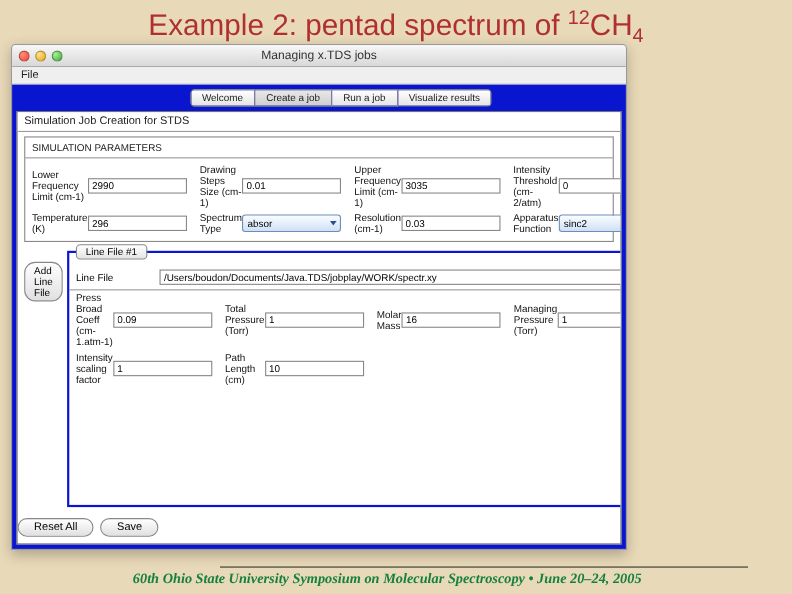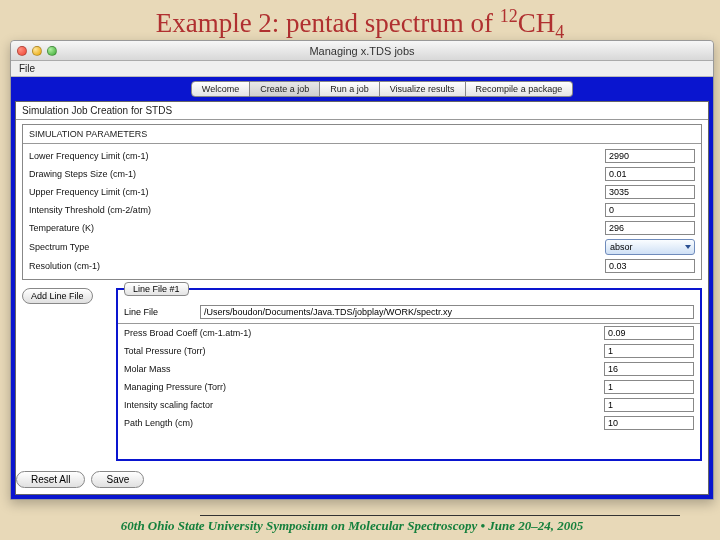--- a/index.html
+++ b/index.html
@@ -6,31 +6,31 @@
   body {
     width: 720px; height: 540px;
     background: #e8d9b8;
     font-family: "Lucida Grande", Arial, sans-serif;
     font-size: 9px;
     overflow: hidden;
     position: relative;
   }
   .slide-title {
     text-align: center;
-    font-family: Liberation Serif, serif;
+    font-family: Liberation Sans, sans-serif;
     font-size: 27px;
     color: #b03030;
     padding: 6px 0 2px 0;
   }
   .slide-title sup { font-size: 18px; }
   .slide-title sub { font-size: 18px; }
   .window {
     position: absolute;
     left: 10px; top: 40px;
-    width: 704px; height: 460px;
+    width: 560px; height: 460px;
     background: #ececec;
     border: 1px solid #999;
     border-radius: 4px 4px 0 0;
     box-shadow: 0 4px 12px rgba(0,0,0,.25);
     display: flex; flex-direction: column;
   }
   .titlebar {
     height: 20px;
     background: linear-gradient(#f7f7f7,#d8d8d8);
     border-bottom: 1px solid #aaa;
@@ -91,21 +91,21 @@
   .group {
     border: 1px solid #888;
     margin: 4px 6px;
     padding: 2px 0 4px 0;
     background:#fff;
   }
   .group-head {
     font-size: 9px; padding: 2px 6px 4px 6px; color: #222;
     border-bottom: 1px solid #999; margin-bottom: 3px;
   }
-  .rows { display: grid; grid-template-columns: 1fr; }
+  .rows { display: grid; grid-template-columns: 1fr 1fr 1fr 1fr; }
   .row {
     display: flex; align-items: center;
     padding: 2px 6px;
   }
   .row .label { flex: 1; font-size: 9px; color: #111; }
   .row .field {
     width: 90px; height: 14px;
     border: 1px solid #888;
     font-size: 9px; padding: 0 3px;
     background: #fff;
@@ -126,20 +126,21 @@
   }
   .cols {
     display: flex; gap: 4px; margin: 4px 6px; flex: 1;
   }
   .leftcol { width: 90px; }
   .addbtn {
     background: linear-gradient(#ffffff,#e0e0e0);
     border: 1px solid #888; border-radius: 10px;
     padding: 2px 8px; font-size: 9px;
     display: inline-block;
+    margin-top: 10px;
   }
   .rightcol { flex: 1; border: 2px solid #0A15CF; background:#fff; }
   .subtab {
     display:inline-block; background: linear-gradient(#fff,#e4e4e4);
     border: 1px solid #888; border-radius: 4px; padding: 1px 8px;
     font-size: 9px; margin-bottom: -1px; position: relative; top: -8px; left: 6px;
   }
   .pathline {
     display:flex; align-items:center; padding: 2px 6px 4px 6px; gap:6px;
     border-bottom:1px solid #999;
@@ -189,21 +190,20 @@
   <div class="menubar">
     <span>File</span>
   </div>
 
   <div class="bluewrap">
     <div class="tabbar">
       <div class="tab">Welcome</div>
       <div class="tab active">Create a job</div>
       <div class="tab">Run a job</div>
       <div class="tab">Visualize results</div>
-      <div class="tab">Recompile a package</div>
     </div>
 
     <div class="panel">
       <div class="panel-head">Simulation Job Creation for STDS</div>
 
       <div class="group">
         <div class="group-head">SIMULATION PARAMETERS</div>
         <div class="rows">
           <div class="row">
             <span class="label">Lower Frequency Limit (cm-1)</span>
@@ -227,20 +227,26 @@
           </div>
           <div class="row">
             <span class="label">Spectrum Type</span>
             <span class="select">
                 <span>absor</span>
               </span>
           </div>
           <div class="row">
             <span class="label">Resolution (cm-1)</span>
             <input class="field" value="0.03" style="">
+          </div>
+          <div class="row">
+            <span class="label">Apparatus Function</span>
+            <span class="select">
+                <span>sinc2</span>
+              </span>
           </div>
         </div>
       </div>
 
       <div class="cols">
         <div class="leftcol">
           <span class="addbtn">Add Line File</span>
         </div>
         <div class="rightcol">
           <span class="subtab">Line File #1</span>

